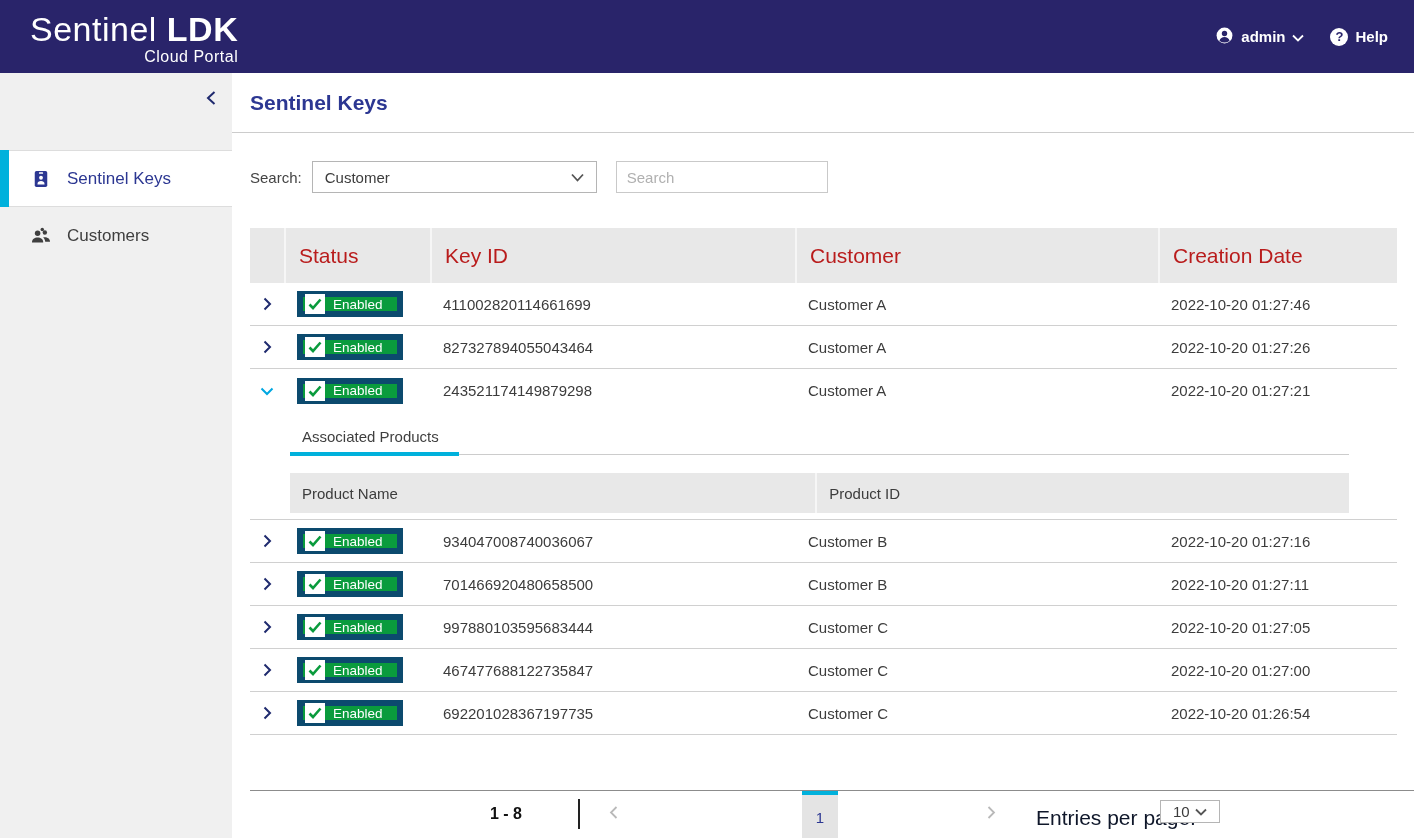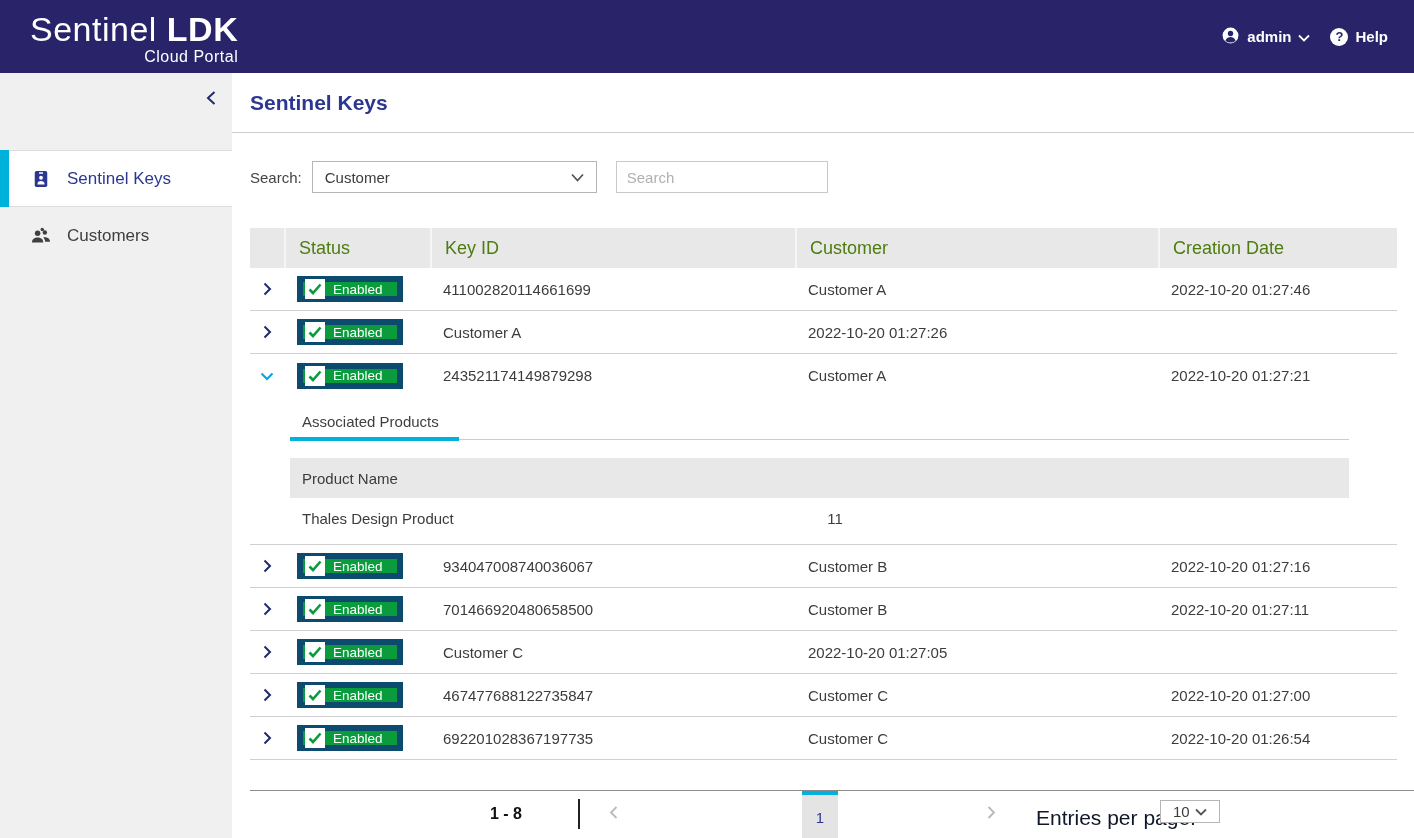--- a/index.html
+++ b/index.html
@@ -7,21 +7,21 @@
               font-family:"Liberation Sans", sans-serif; }
 
   
   .banner { height:73px; background:#29246a; display:flex; align-items:center;
             justify-content:space-between; padding:0 26px 0 30px; }
   .logo { color:#fff; line-height:1; padding-top:4px; display:inline-block; }
   .logo-main { font-size:34px; letter-spacing:.5px; }
   .logo-light { font-weight:300; }
   .logo-bold { font-weight:700; }
   .logo-sub { font-size:16px; font-weight:300; text-align:right; margin-top:3px; letter-spacing:.5px; }
-  .banner-right { display:flex; align-items:center; gap:20px; color:#fff; font-size:15px; }
+  .banner-right { display:flex; align-items:center; gap:26px; color:#fff; font-size:15px; }
   .user-menu, .help-menu { display:flex; align-items:center; gap:7px; cursor:pointer; }
   .user-menu b, .help-menu b { font-weight:700; }
   .help-circle { width:18px; height:18px; border-radius:50%; background:#fff; color:#29246a;
                  font-weight:700; font-size:13px; display:flex; align-items:center; justify-content:center; }
 
   
   .app { display:flex; height:765px; width:1414px; }
 
   
   .sidebar { width:232px; background:#f0f0f0; position:relative; flex-shrink:0; }
@@ -45,22 +45,22 @@
   .select-box { height:32px; border:1px solid #b5b5b5; background:#fff; display:flex;
                 align-items:center; justify-content:space-between; padding:0 12px; cursor:pointer;
                 font-size:15px; color:#3c3c3c; }
   .filter-select { width:285px; }
   .search-input { width:212px; height:32px; border:1px solid #c9c9c9; margin-left:19px;
                   font-size:15px; padding:0 10px; color:#3c3c3c; font-family:"Liberation Sans", sans-serif; }
   .search-input::placeholder { color:#b0b0b0; }
 
   
   .table { margin:35px 17px 0 18px; }
-  .t-head { display:grid; grid-template-columns:34px 146px 365px 363px 1fr; height:40px;
-            background:#e8e8e8; align-items:center; font-size:18px; color:#4d7c0f; }
+  .t-head { display:grid; grid-template-columns:34px 146px 365px 363px 1fr; height:55px;
+            background:#e8e8e8; align-items:center; font-size:21px; color:#b91c1c; }
   .t-head > div { padding-left:13px; height:100%; display:flex; align-items:center; }
   .t-head > div + div { border-left:2px solid #f6f6f6; }
   .t-row { display:grid; grid-template-columns:34px 146px 365px 363px 1fr; height:43px;
            align-items:center; border-bottom:1px solid #d0d0d0; font-size:15px; color:#3c3c3c; }
   .t-row > div { padding-left:13px; }
   .exp-cell { display:flex; align-items:center; justify-content:center; padding-left:0 !important; cursor:pointer; }
 
   .badge { display:inline-flex; align-items:center; background:#0a9b3d; border:6px solid #0c4a6e;
            padding:2px; height:26px; }
   .badge-check { width:20px; height:20px; background:#fff; display:flex; align-items:center;
@@ -213,20 +213,21 @@
             </svg>
           </div>
         <div><span class="badge">
               <span class="badge-check">
                 <svg width="14" height="12" viewBox="0 0 14 12">
                   <path d="M1.5 6.5 5 10 12.5 1.5" stroke="#0a9b3d" stroke-width="2.6" fill="none"></path>
                 </svg>
               </span>
               <span class="badge-label">Enabled</span>
             </span></div>
+        <div>827327894055043464</div>
         <div>Customer A</div>
         <div>2022-10-20 01:27:26</div>
       </div>
 
       <div class="expand-wrap">
         <div class="t-row">
           <div class="exp-cell">
               <svg width="14" height="14" viewBox="0 0 14 14">
                 <path d="M1.5 4.5 7 10l5.5-5.5" stroke="#00a7e1" stroke-width="2" fill="none"></path>
               </svg>
@@ -243,24 +244,21 @@
           <div>Customer A</div>
           <div>2022-10-20 01:27:21</div>
         </div>
         <div class="sub-panel">
           <div class="tab-bar">
             <span class="tab">Associated Products</span>
           </div>
           <div class="sub-table">
             <div class="sub-head">
               <div>Product Name</div>
-            </div>
-            <div class="sub-row">
-              <div>Thales Design Product</div>
-              <div>11</div>
+              <div>Product ID</div>
             </div>
           </div>
         </div>
       </div>
 
       <div class="t-row">
         <div class="exp-cell">
             <svg width="14" height="14" viewBox="0 0 14 14">
               <path d="M4.5 1.5 10 7l-5.5 5.5" stroke="#1f2a6e" stroke-width="2" fill="none"></path>
             </svg>
@@ -304,20 +302,21 @@
             </svg>
           </div>
         <div><span class="badge">
               <span class="badge-check">
                 <svg width="14" height="12" viewBox="0 0 14 12">
                   <path d="M1.5 6.5 5 10 12.5 1.5" stroke="#0a9b3d" stroke-width="2.6" fill="none"></path>
                 </svg>
               </span>
               <span class="badge-label">Enabled</span>
             </span></div>
+        <div>997880103595683444</div>
         <div>Customer C</div>
         <div>2022-10-20 01:27:05</div>
       </div>
 
       <div class="t-row">
         <div class="exp-cell">
             <svg width="14" height="14" viewBox="0 0 14 14">
               <path d="M4.5 1.5 10 7l-5.5 5.5" stroke="#1f2a6e" stroke-width="2" fill="none"></path>
             </svg>
           </div>

